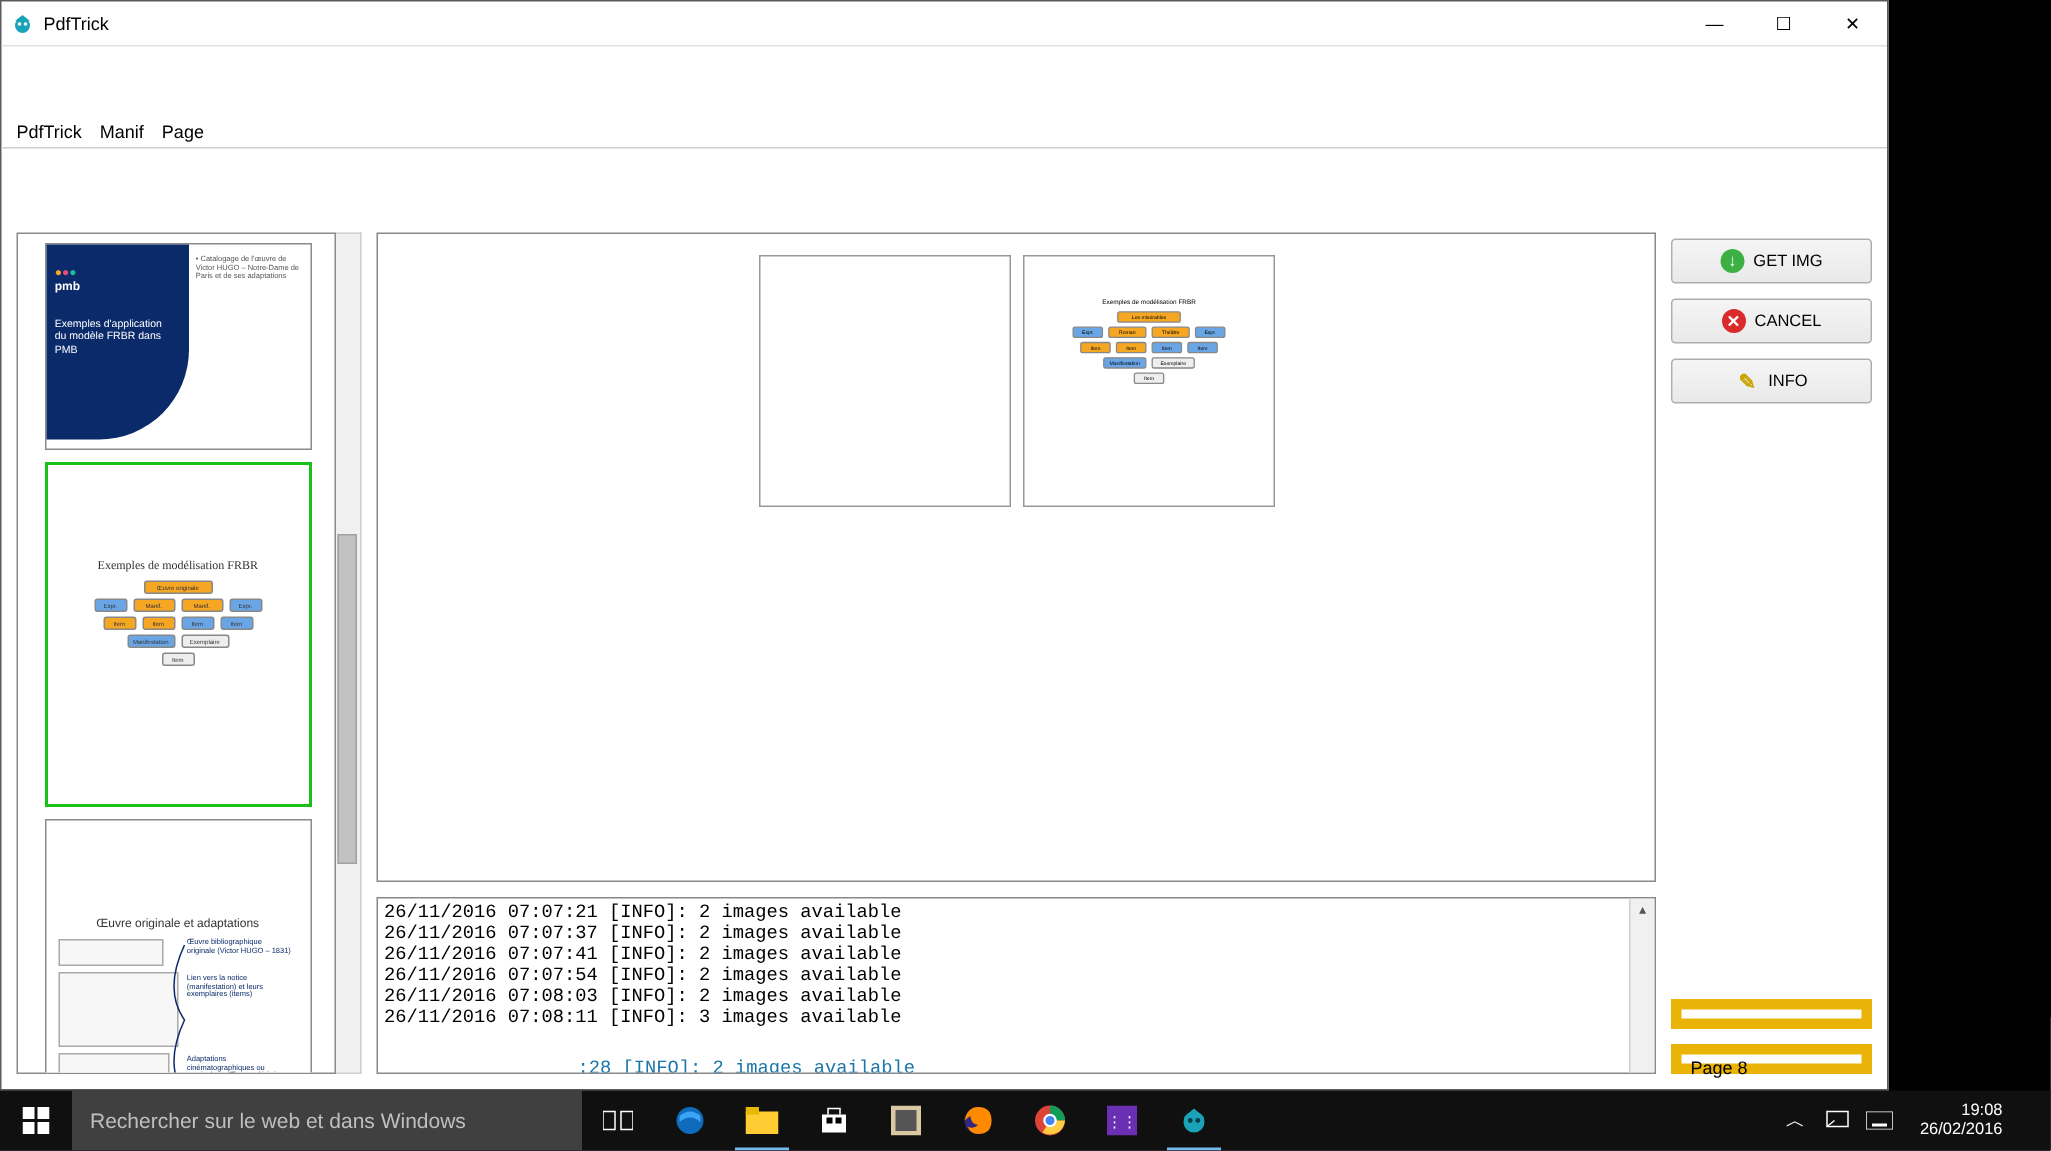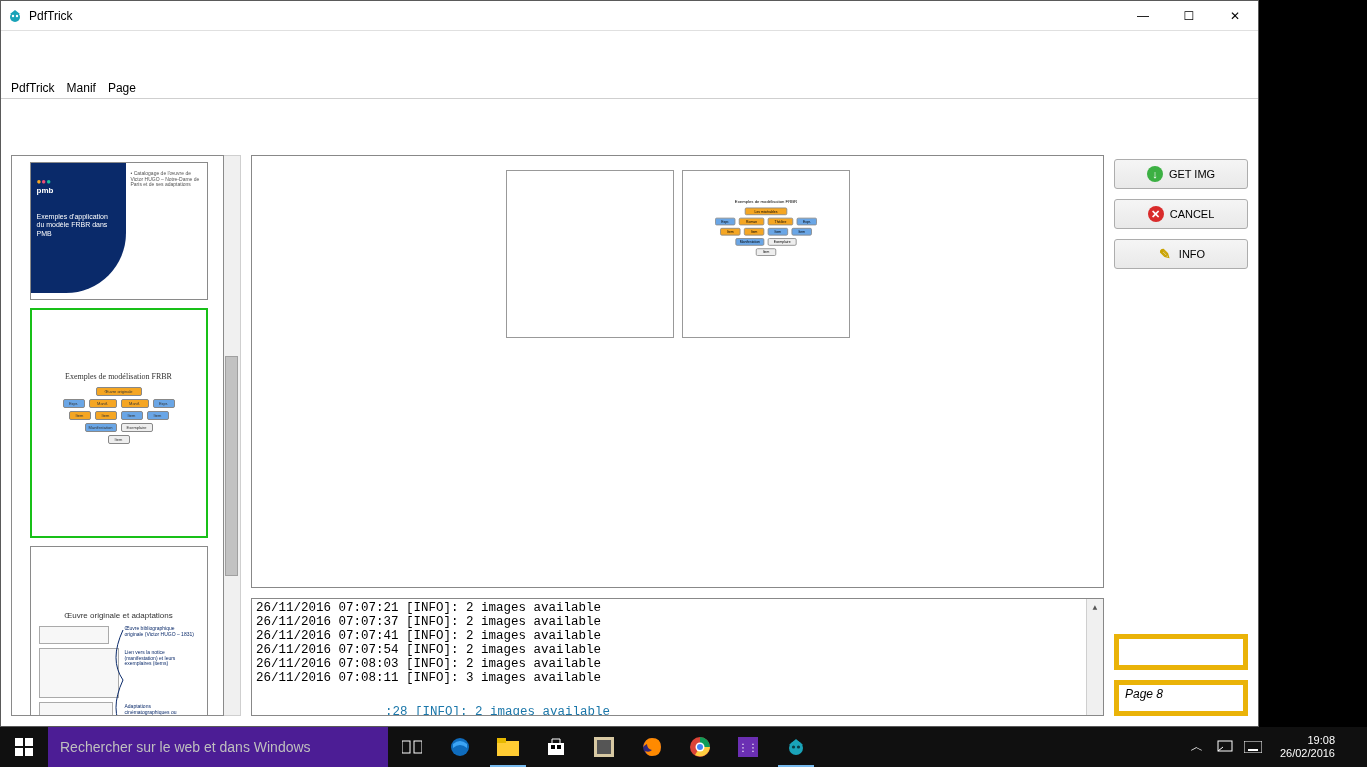--- a/index.html
+++ b/index.html
@@ -52,27 +52,27 @@
   .log-up { position:absolute; top:0; left:0; width:100%; height:17px; display:flex; align-items:center; justify-content:center; font-size:8px; color:#555;}
   .log-line-cut { color:#0369a1; opacity:0.9; position:absolute; bottom:-4px; left:133px; }
   
   .rightpanel { width:134px; display:flex; flex-direction:column; gap:10px; padding-top:4px; }
   .rbtn { height:30px; border:1px solid #adadad; background:linear-gradient(#f5f5f5,#e9e9e9); border-radius:3px; display:flex; align-items:center; justify-content:center; gap:6px; font-size:11px; cursor:default; }
   .rbtn .ic { width:16px; height:16px; display:inline-flex; align-items:center; justify-content:center; border-radius:50%; color:#fff; font-size:11px; font-weight:bold; }
   .ic.green { background:#3cb043; }
   .ic.red { background:#d92b2b; }
   .ic.brush { background:transparent; color:#caa300; font-size:14px; }
   .spacer { flex:1; }
-  .field { height:36px; border:5px solid #eab308; background:#fff; padding:2px 6px; font-size:12px;font-style:italic; }
+  .field { height:20px; border:7px solid #eab308; background:#fff; padding:2px 6px; font-size:12px; }
   
   
   .taskbar { position:absolute; left:0; bottom:0; width:1367px; height:40px; background:#101010; color:#fff; display:flex; align-items:center; }
   .start { width:48px; height:40px; display:flex; align-items:center; justify-content:center; }
   .start svg { width:18px; height:18px; }
-  .search { flex:0 0 340px; height:40px; display:flex; align-items:center; padding-left:12px; color:#bfbfbf; font-size:14px; background:#4c1d95; }
+  .search { flex:0 0 340px; height:40px; display:flex; align-items:center; padding-left:12px; color:#bfbfbf; font-size:14px; background:#404040; }
   .tb-icons { display:flex; align-items:center; height:40px; }
   .tb-item { width:48px; height:40px; display:flex; align-items:center; justify-content:center; position:relative; }
   .tb-item.active::after { content:""; position:absolute; bottom:0; left:6px; right:6px; height:2px; background:#76b9ed; }
   .tray { margin-left:auto; display:flex; align-items:center; gap:10px; padding-right:4px; }
   .tray .clock { text-align:right; font-size:11px; line-height:1.15; padding:0 8px; }
   .tray-ic { width:18px; height:18px; display:flex; align-items:center; justify-content:center; font-size:13px; color:#fff; }
   .vline { width:10px; } 
 </style>
 </head>
 <body>

